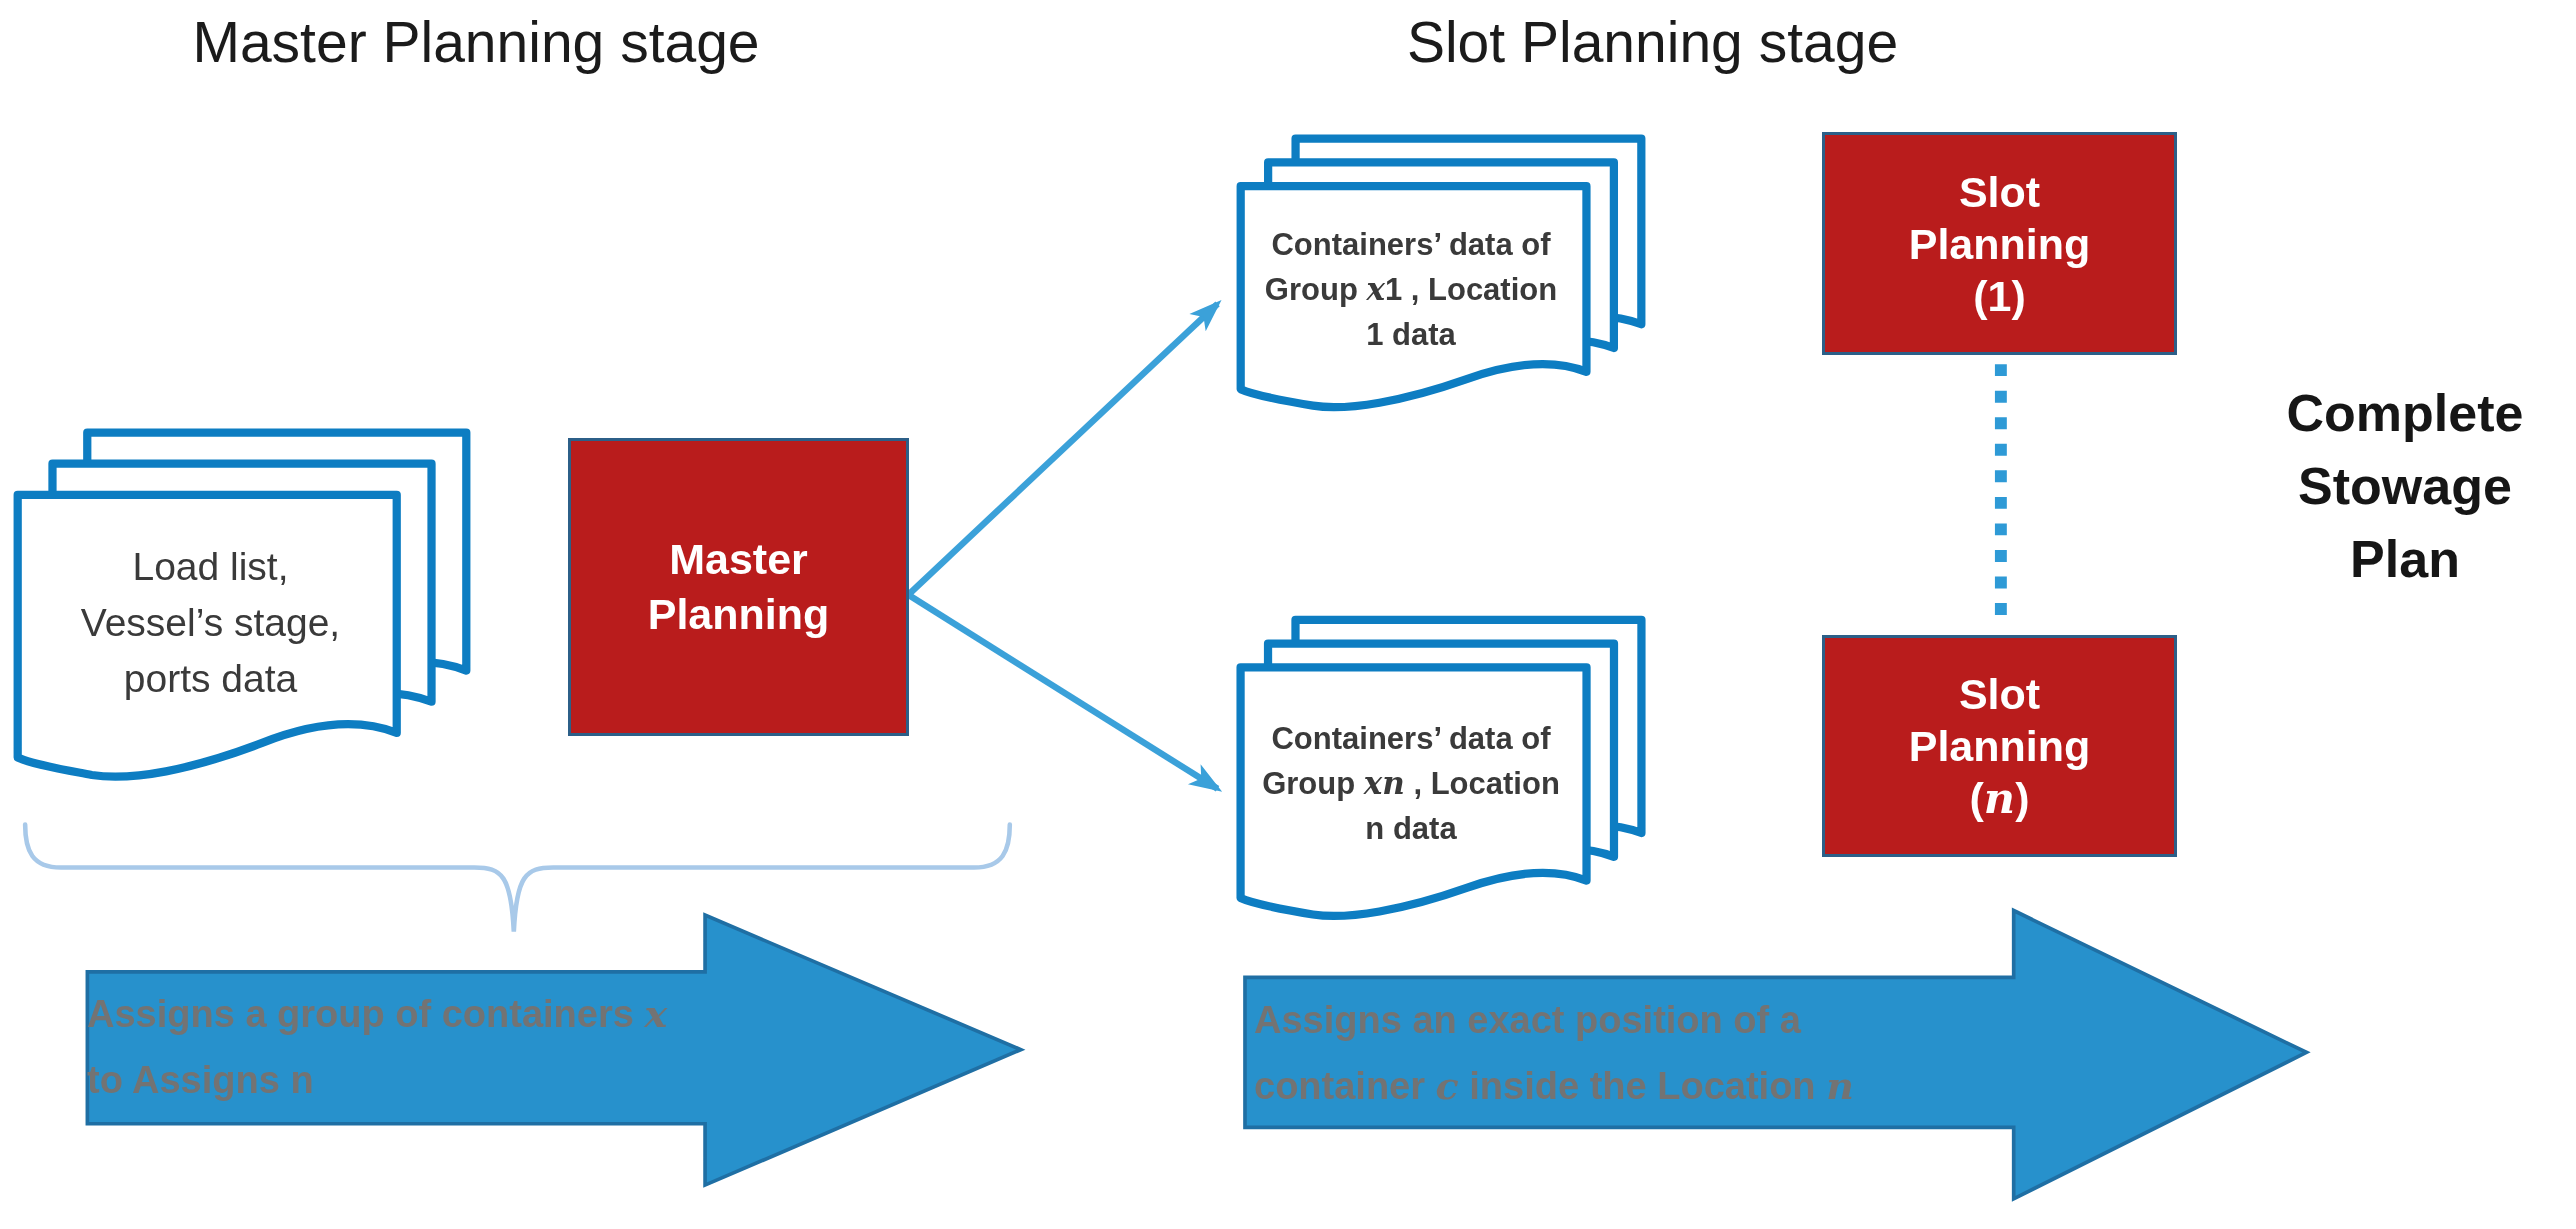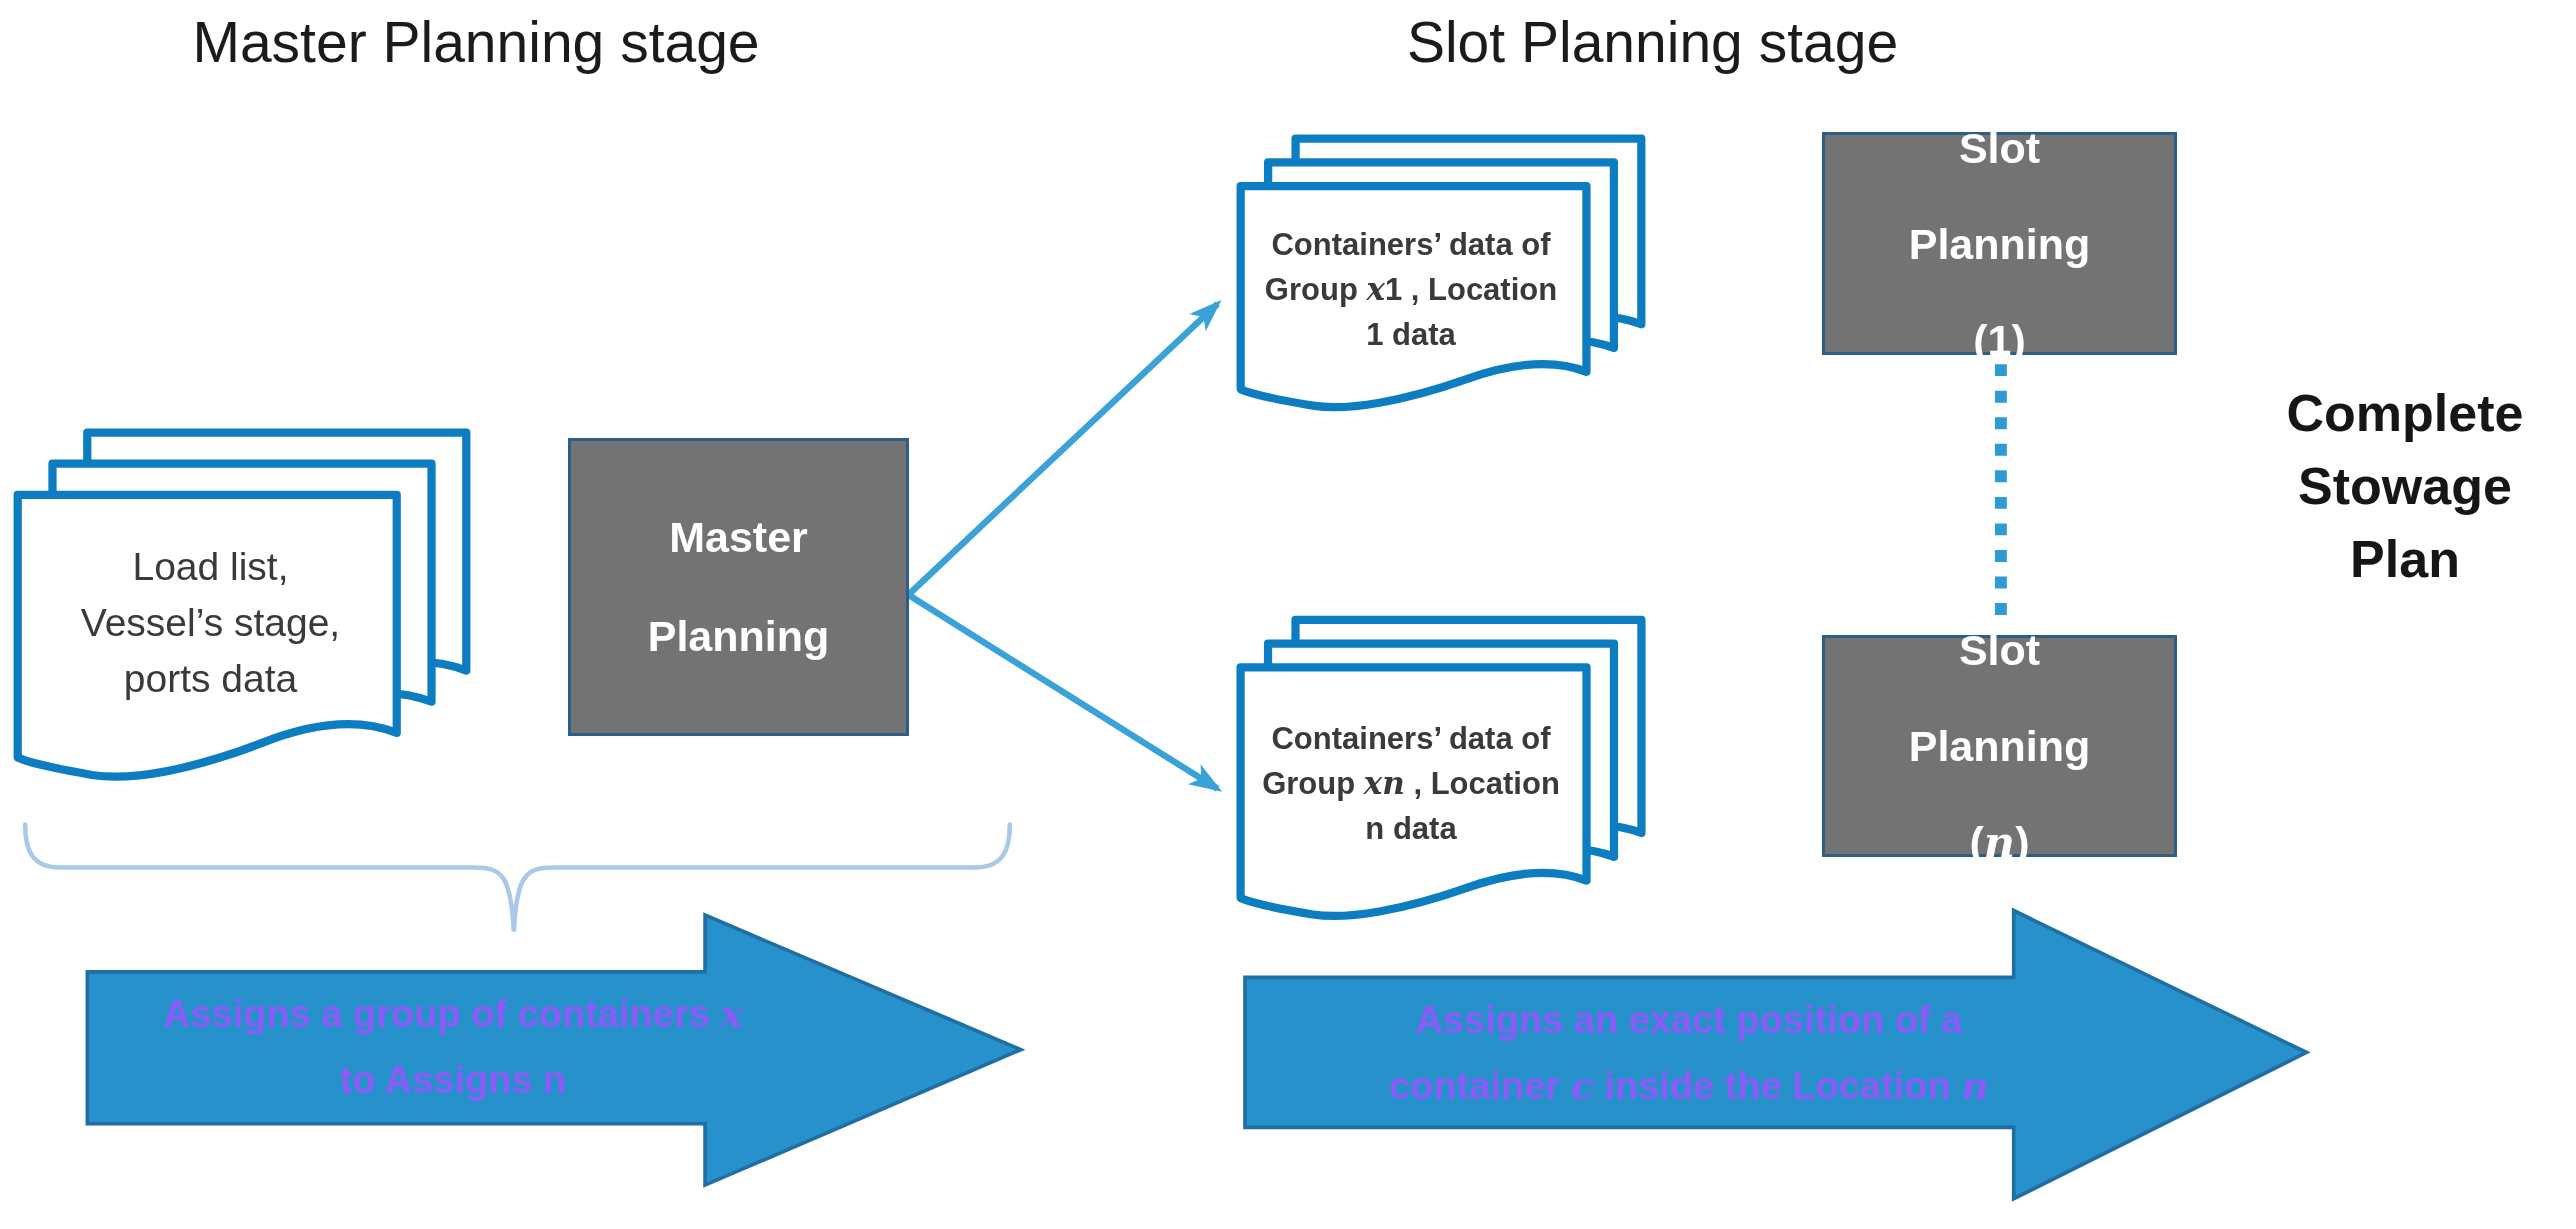--- a/index.html
+++ b/index.html
@@ -11,27 +11,27 @@
   .layer{position:absolute;left:0;top:0;pointer-events:none;}
   .title{
     font-size:57px;font-weight:500;color:#1b1b1b;text-align:center;white-space:nowrap;
   }
   .doc-text{
     color:#3a3a3a;text-align:center;font-weight:500;
   }
   .doc-text.big{font-size:39px;line-height:56px;}
   .doc-text.small{font-size:31px;line-height:45px;font-weight:600;}
   .box{
-    background:#737373;border:3.7px solid #2c5f88;color:#ffffff;
+    background:#b91c1c;border:3.7px solid #2c5f88;color:#ffffff;
     display:flex;flex-direction:column;align-items:center;justify-content:center;
-    text-align:center;font-weight:700;box-sizing:border-box;gap:44px;
+    text-align:center;font-weight:700;box-sizing:border-box;
   }
   .box .bl{font-size:43px;line-height:55px;}
   .arrow-label{
-    color:#8b5cf6;font-weight:700;text-align:center;font-size:38px;line-height:66px;
+    color:#737373;font-weight:700;font-size:38px;line-height:66px;
   }
   .plan-text{
     font-size:52px;line-height:73px;font-weight:700;color:#161616;text-align:center;
   }
   .mvar{font-family:"DejaVu Serif",serif;font-style:italic;}
 </style>
 </head>
 <body>
 
 <div class="canvas">

